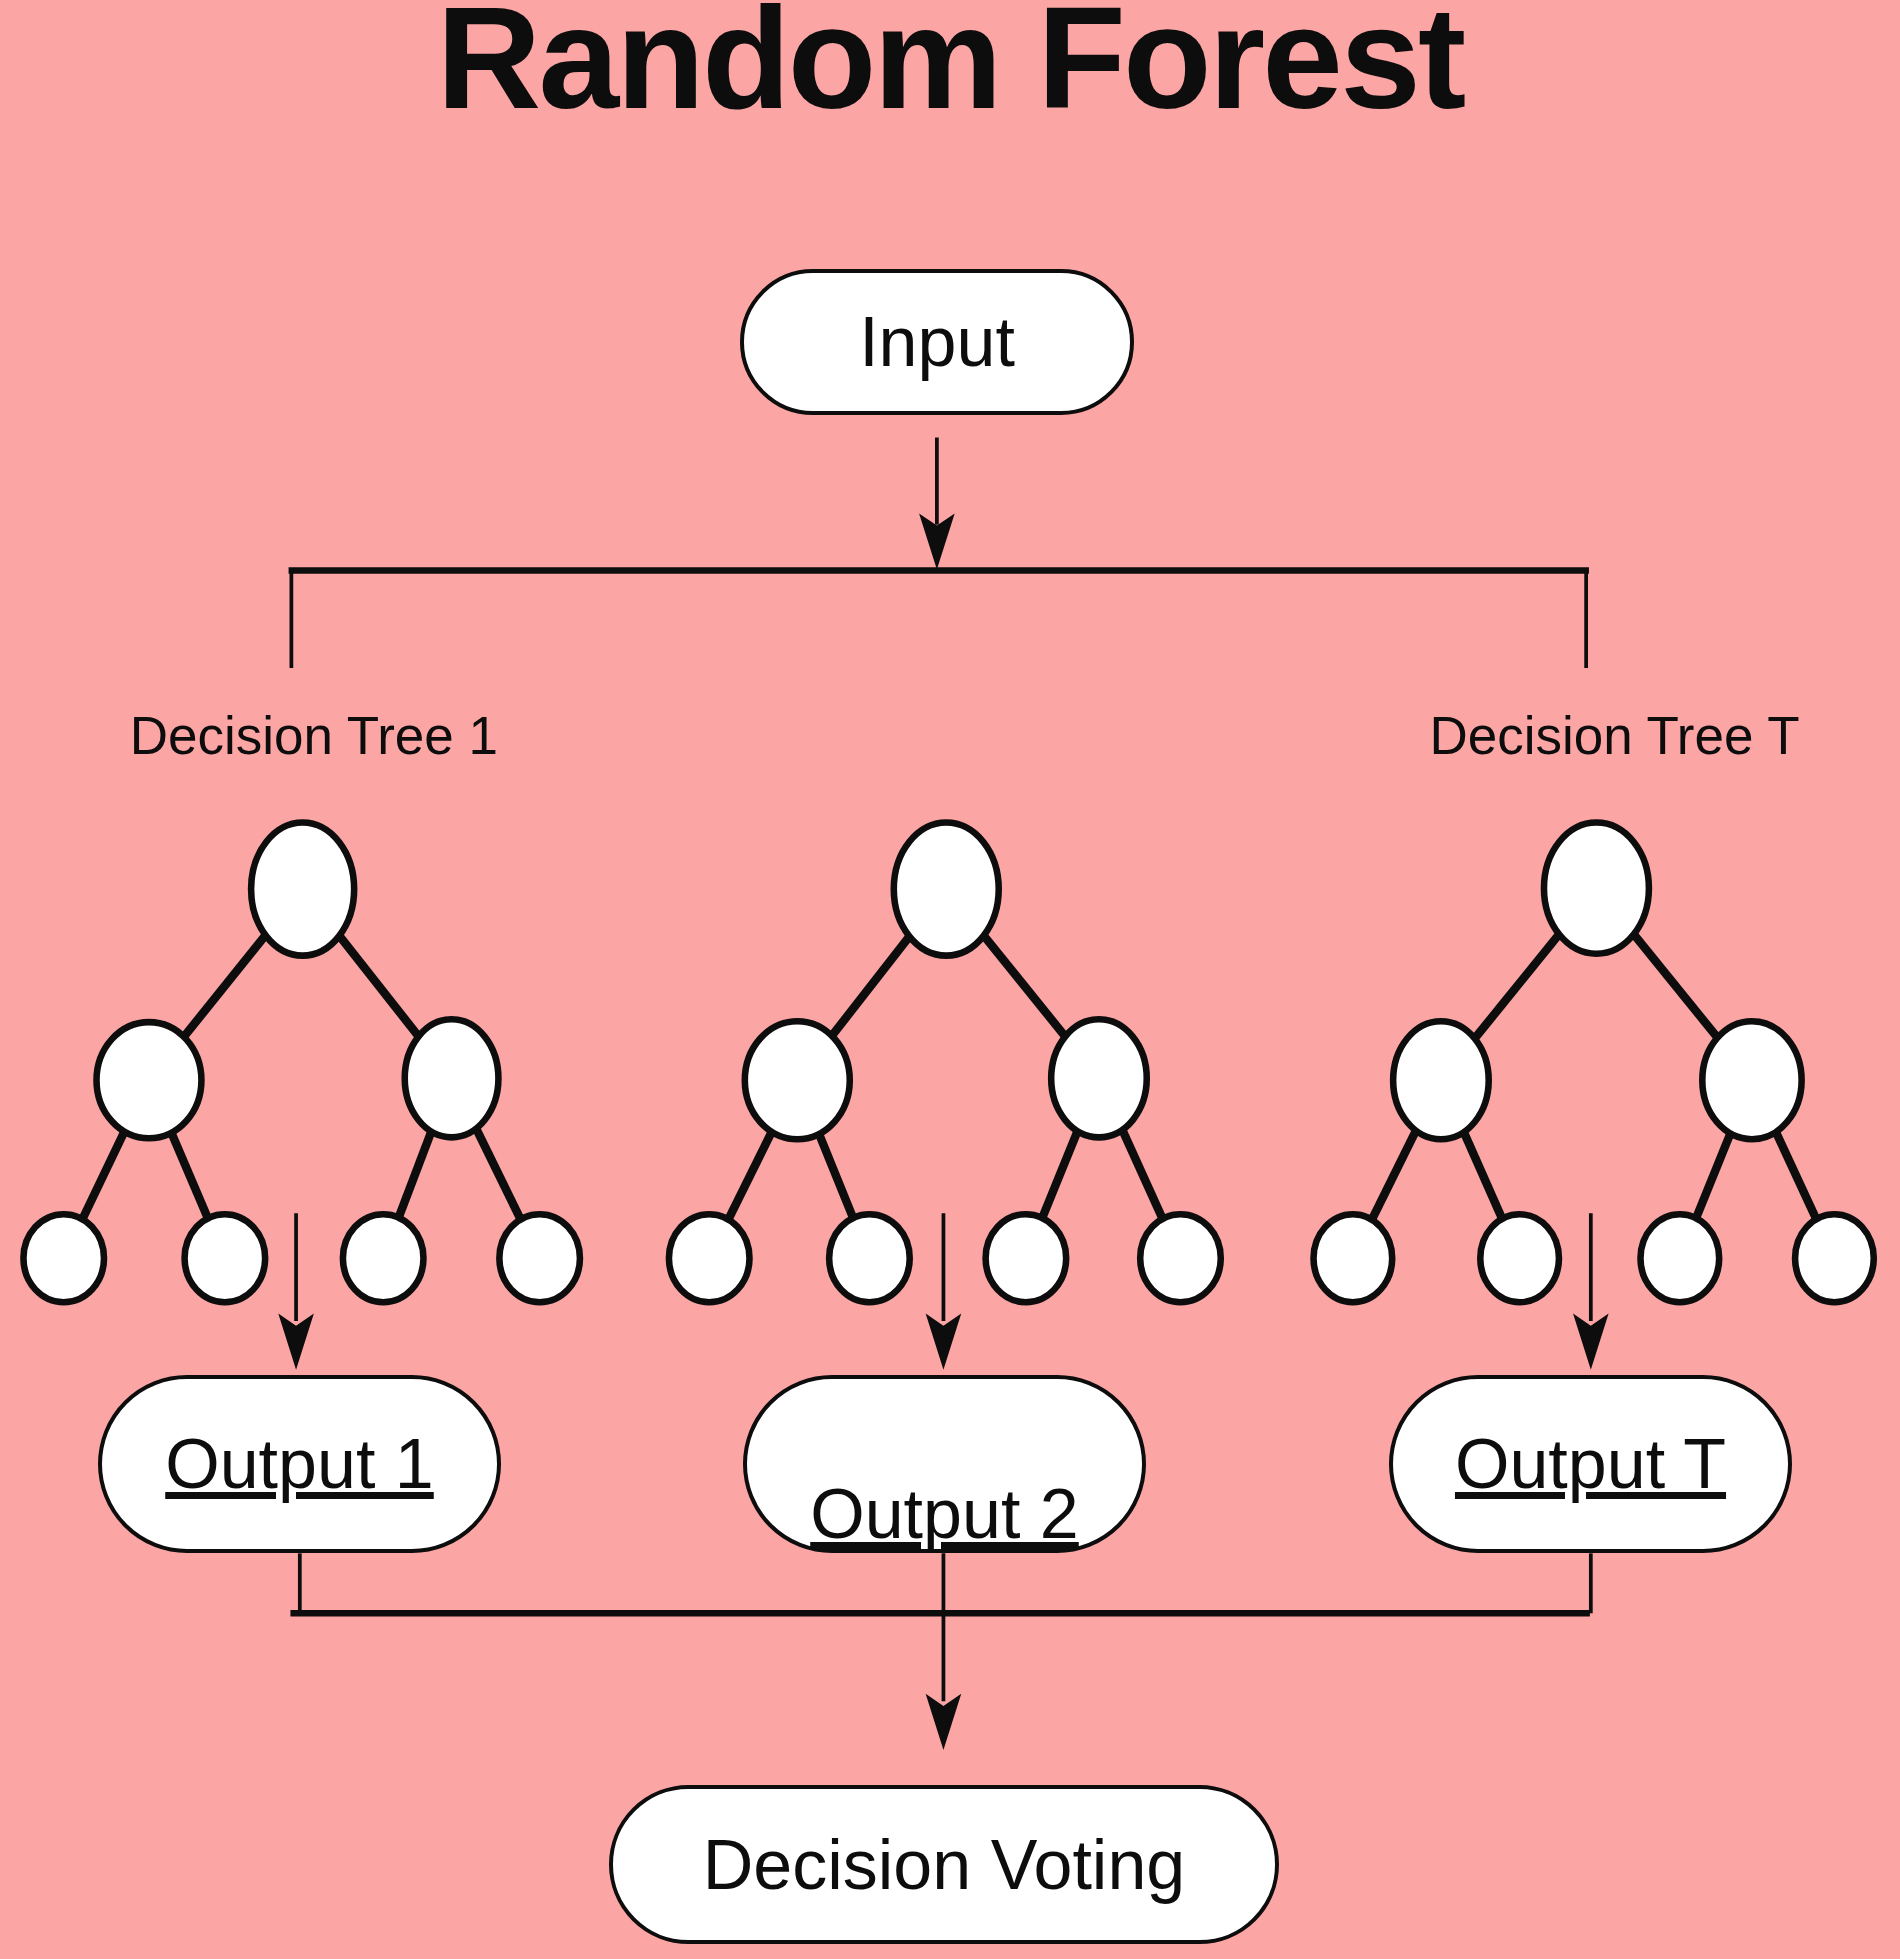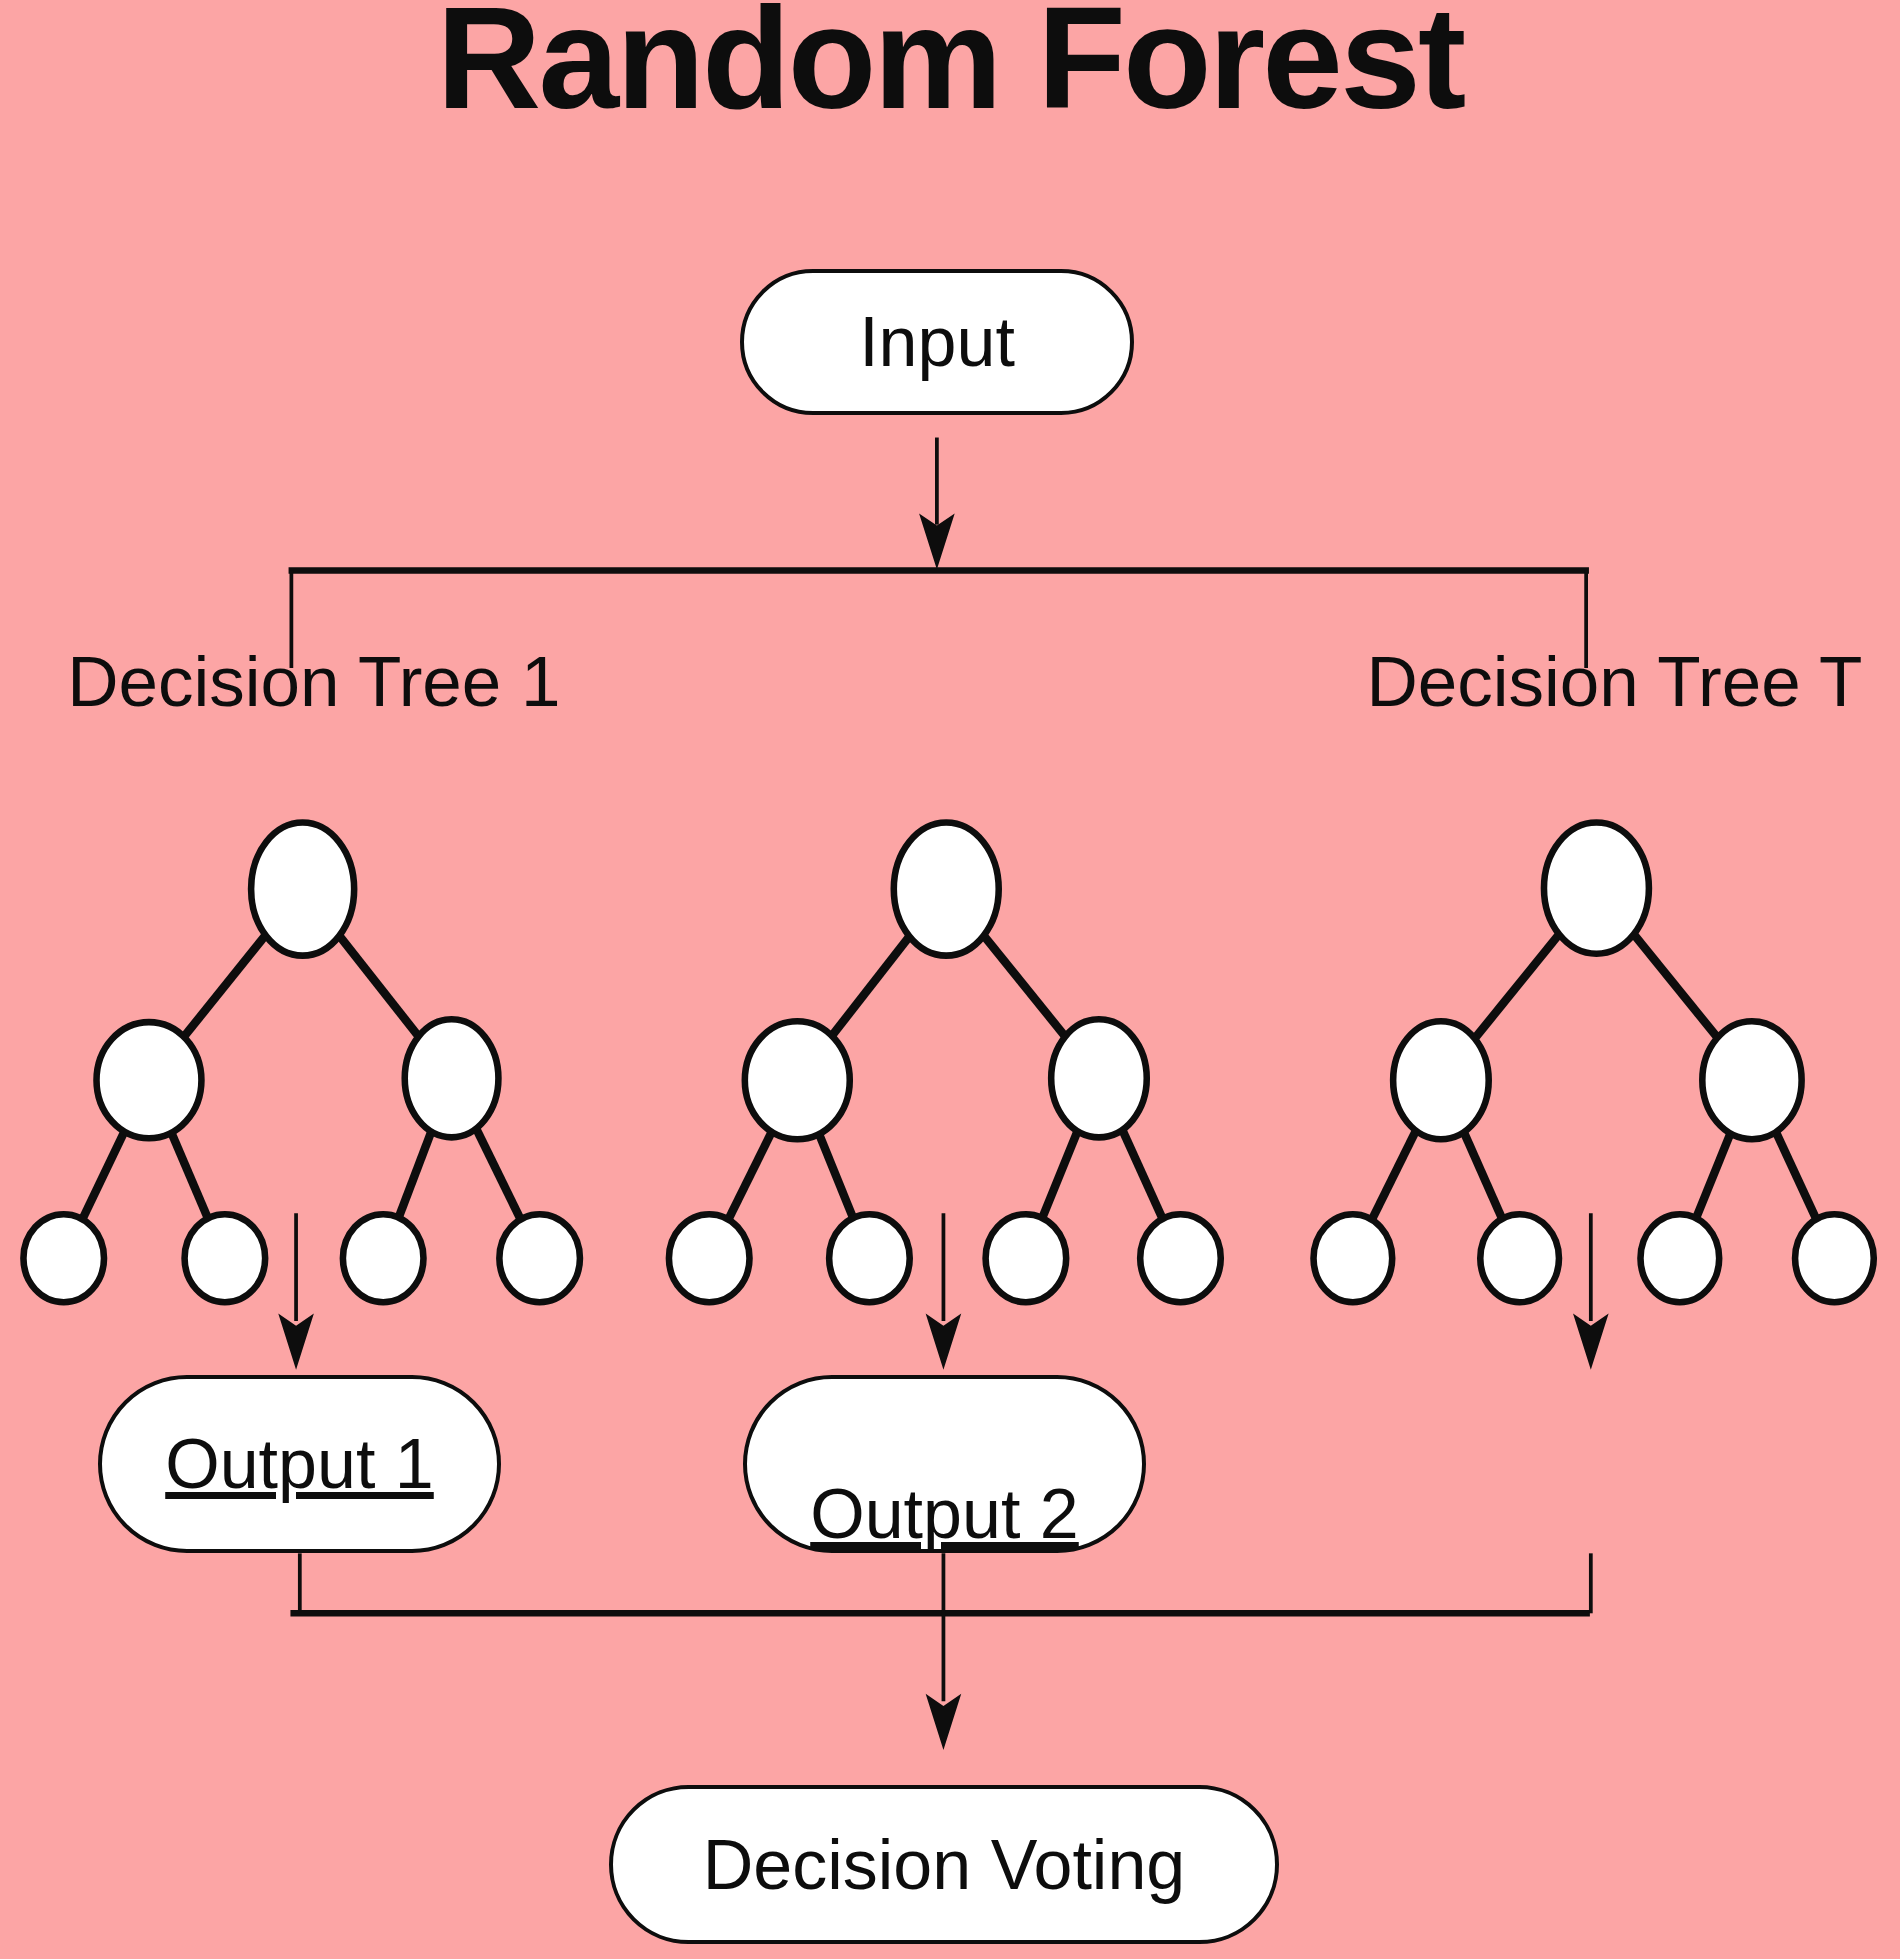--- a/index.html
+++ b/index.html
@@ -63,23 +63,23 @@
   .pill-output.o1 { left: 98px; }
   .pill-output.o2 { left: 743px; align-items: flex-end; }
   .pill-output.oT { left: 1389px; }
   .pill-majority {
     left: 609px; top: 1785px;
     width: 670px; height: 159px;
     border-radius: 82px;
   }
   .tree-label {
     position: absolute;
-    top: 646px;
+    top: 709px;
     width: 581px;
-    font-size: 71px;
+    font-size: 53px;
     line-height: 1;
     text-align: center;
     color: #0d0d0d;
     white-space: nowrap;
   }
   .tree-label.t1 { left: 23.4px; }
   .tree-label.t2 { left: 662px; }
   .tree-label.t3 { left: 1324px; }
 </style>
 </head>
@@ -181,19 +181,22 @@
 
   <div class="tree-label t1">Decision Tree 1</div>
   <div class="tree-label t3">Decision Tree T</div>
 
   <div class="pill pill-output o1">
     <span>Output 1</span>
   </div>
   <div class="pill pill-output o2">
     <span>Output 2</span>
   </div>
+  <div class="pill pill-output oT">
+    <span>Output T</span>
+  </div>
 
   <div class="pill pill-majority">
     <span>Decision Voting</span>
   </div>
 
 </div>
 
 
 </body></html>

